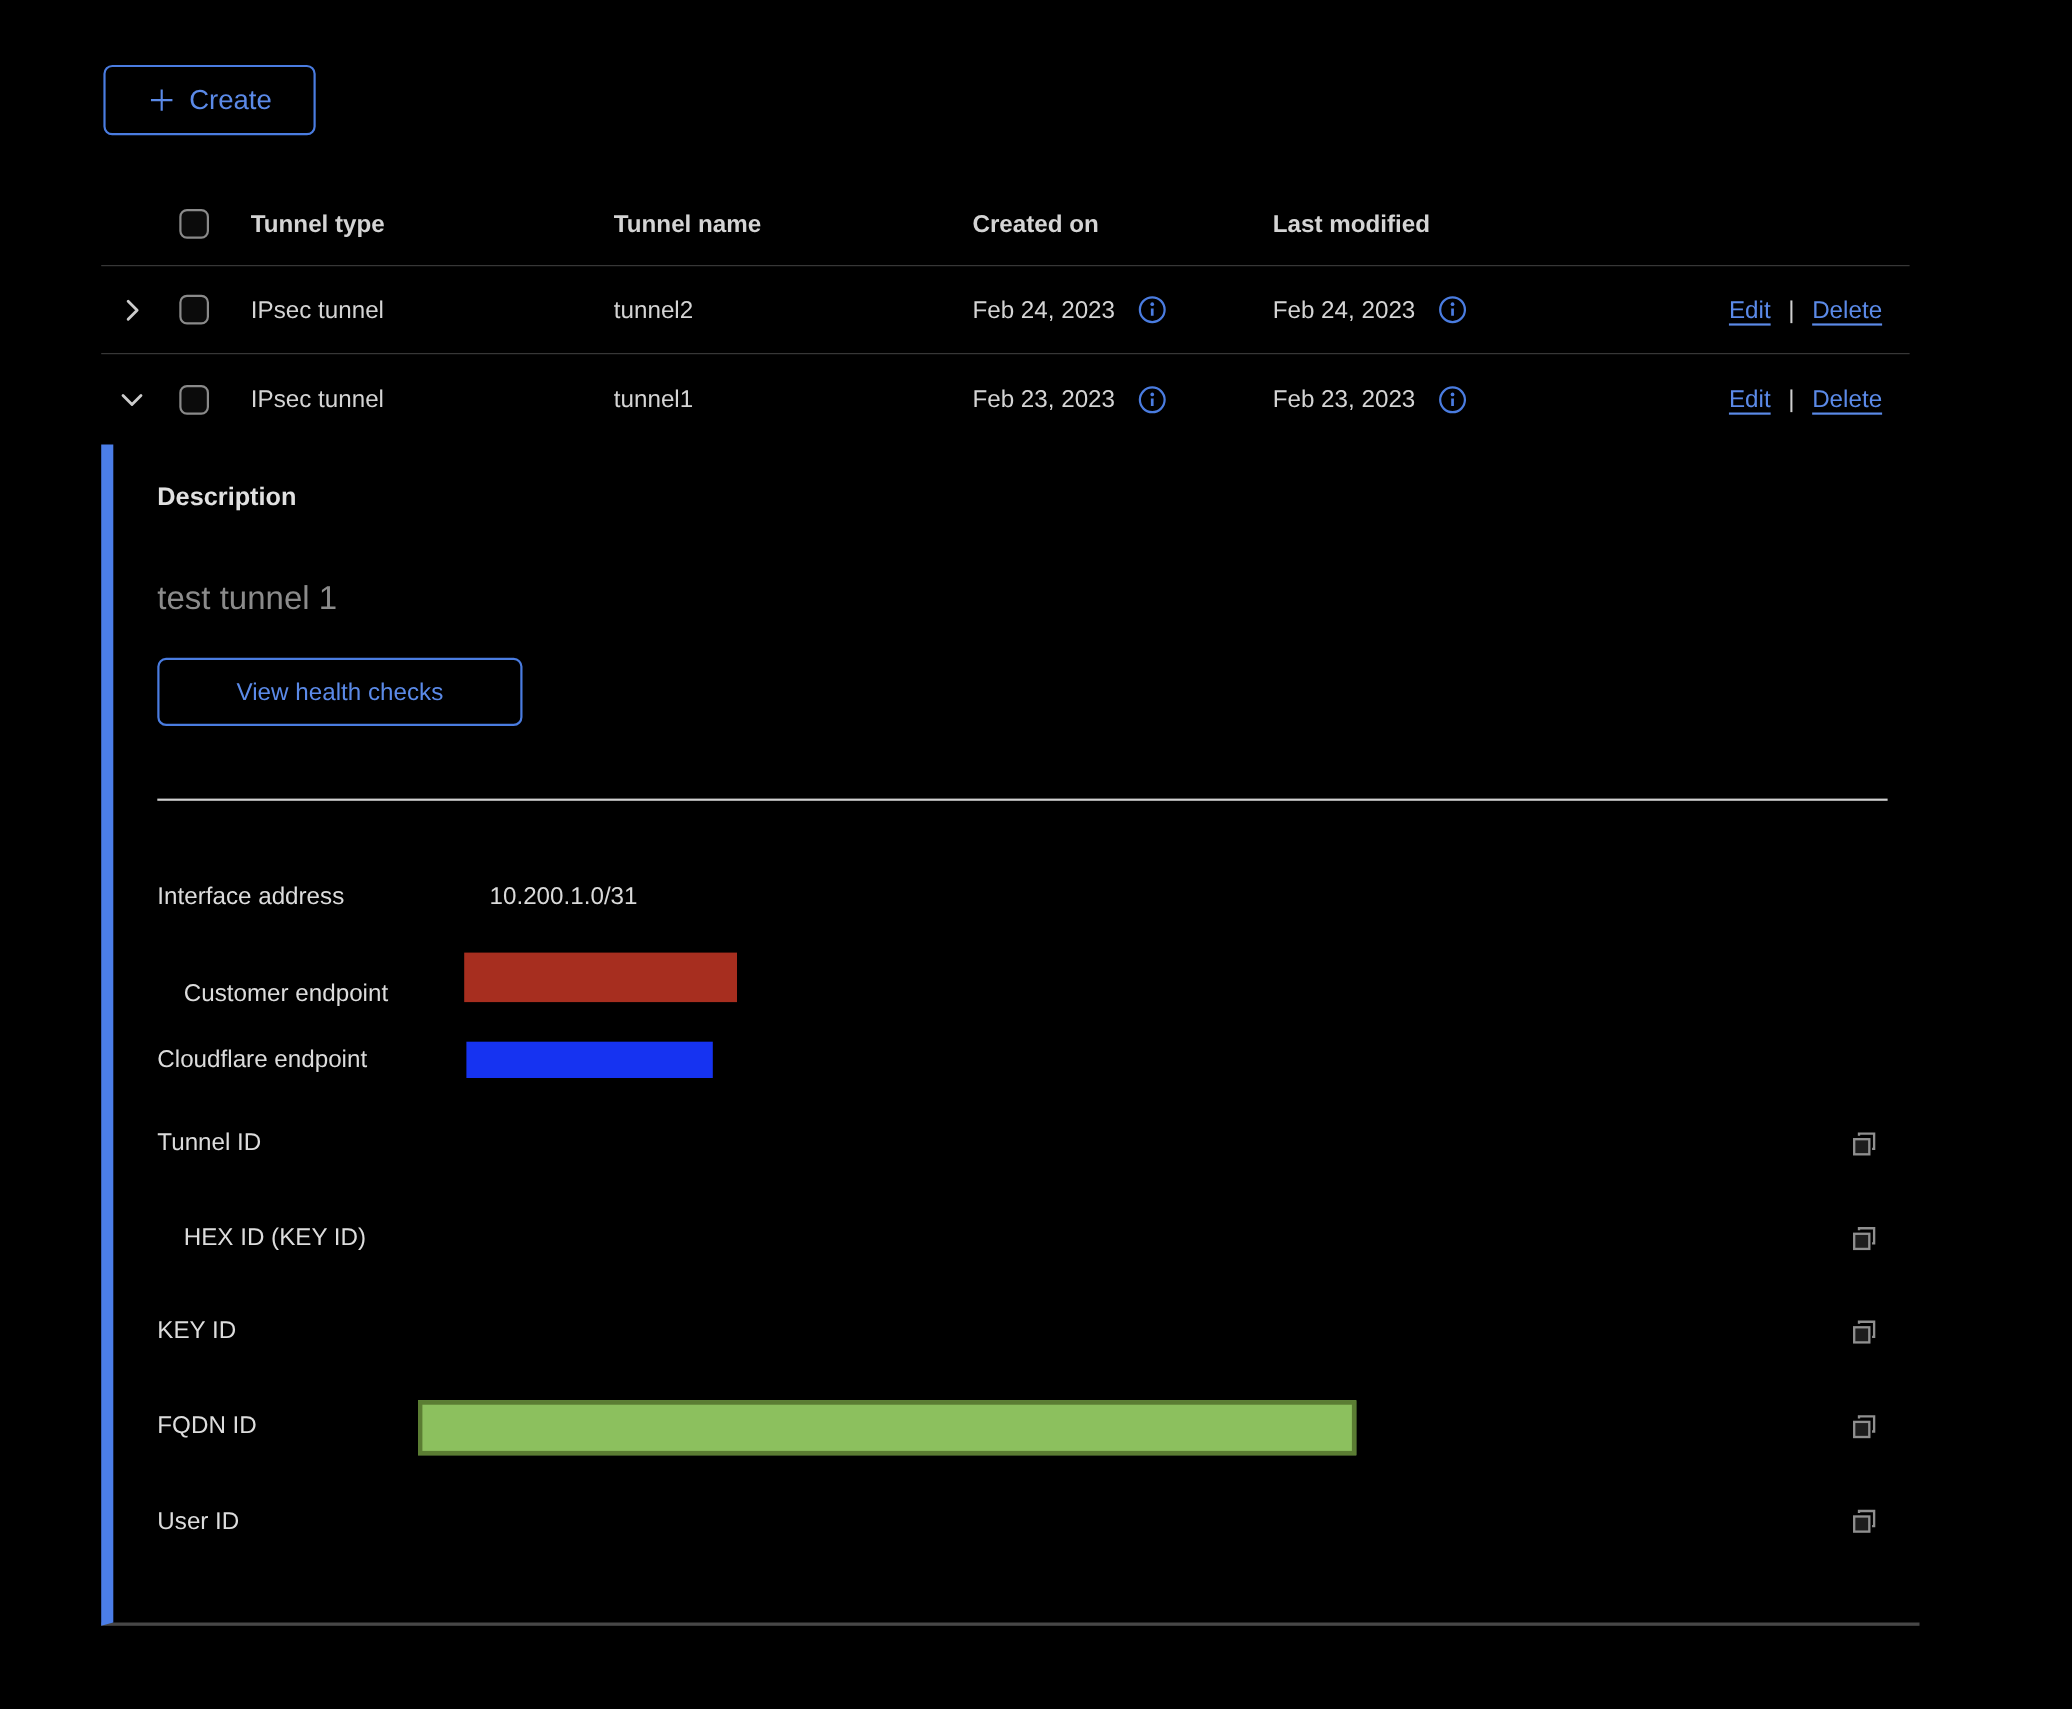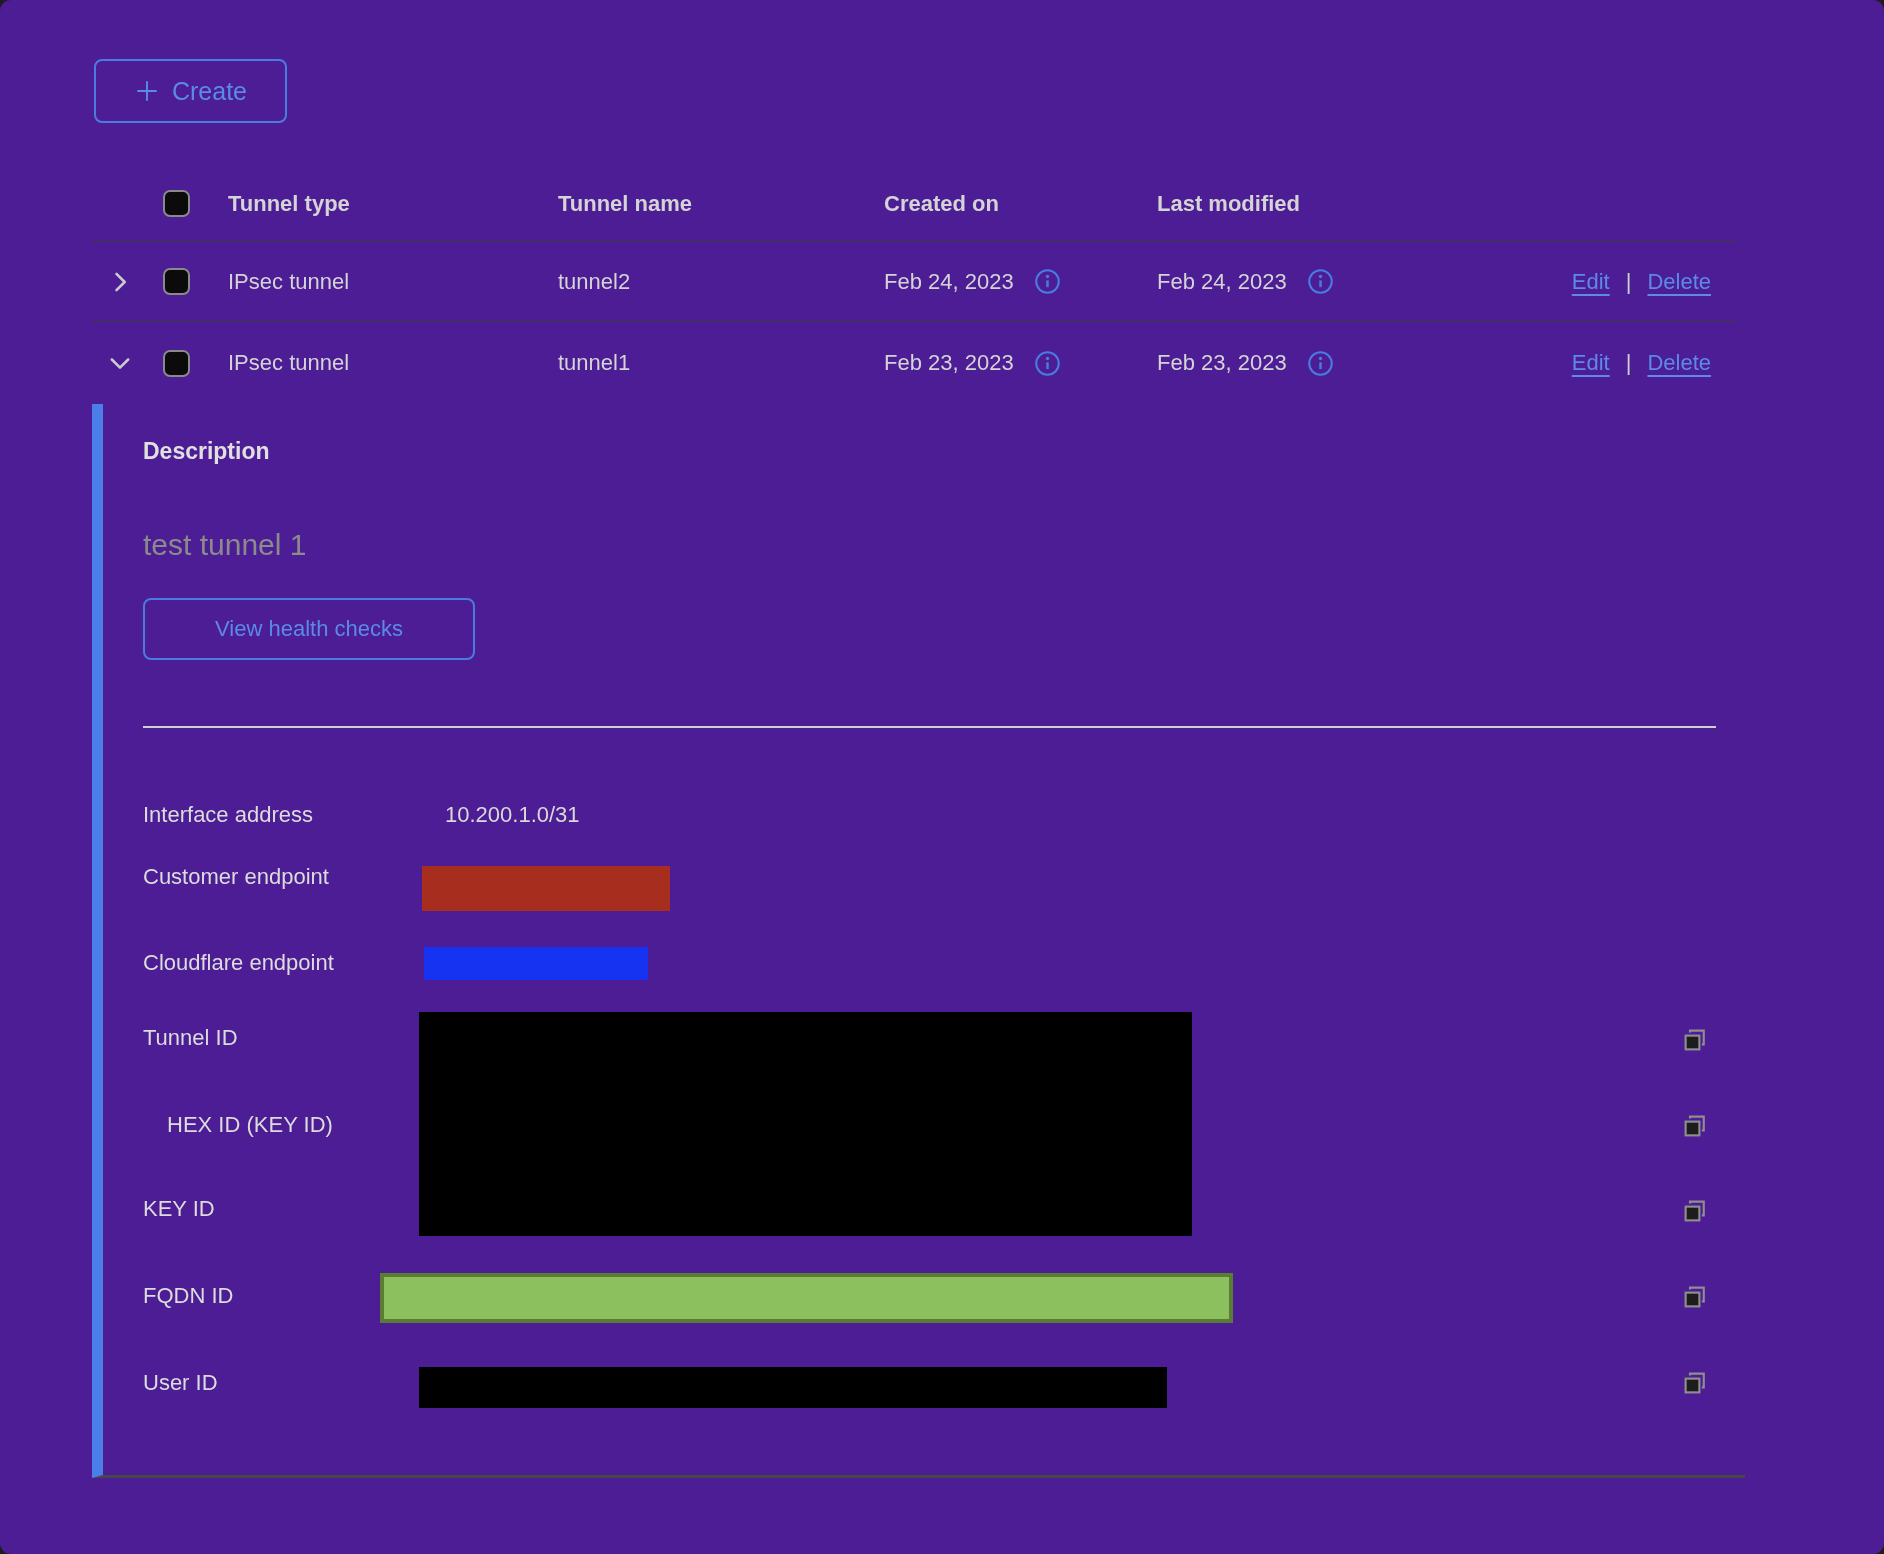--- a/index.html
+++ b/index.html
@@ -3,21 +3,21 @@
 <meta charset="utf-8">
 <style>
   * { margin: 0; padding: 0; box-sizing: border-box; }
   html, body { width: 1884px; height: 1554px; }
   body {
     background: #1d1d1d;
     font-family: "Liberation Sans", "DejaVu Sans", sans-serif;
     color: #d6d6d6;
     overflow: hidden;
   }
-  .stage { position: relative; width: 1884px; height: 1554px; background: #4c1d95; border-radius: 11px; }
+  .stage { position: relative; width: 1884px; height: 1554px; background: #000000; }
 
   
   .create-btn {
     position: absolute; left: 94px; top: 59px;
     width: 193px; height: 64px;
     display: flex; align-items: center; justify-content: center; gap: 12px;
     background: transparent;
     border: 2px solid #4a7ce0; border-radius: 8px;
     color: #5b8ae8; font-size: 25px; cursor: pointer;
   }
@@ -58,21 +58,21 @@
   .health-btn {
     left: 40px; top: 194px; width: 332px; height: 62px;
     display: flex; align-items: center; justify-content: center;
     background: transparent; border: 2px solid #4a7ce0; border-radius: 8px;
     color: #5b8ae8; font-size: 22px; cursor: pointer;
   }
   .light-divider { left: 40px; top: 322px; width: 1573px; height: 2px; background: #cfcfcf; }
 
   .field-label { left: 40px; font-size: 22px; color: #dcdcdc; line-height: 26px; }
   .fl-interface { top: 398px; }
-  .fl-customer  { top: 460px; }
+  .fl-customer  { top: 486px; margin-left: 24px; }
   .fl-cloudflare{ top: 546px; }
   .fl-tunnelid  { top: 621px; }
   .fl-hexid     { top: 708px; margin-left: 24px; }
   .fl-keyid     { top: 792px; }
   .fl-fqdnid    { top: 879px; }
   .fl-userid    { top: 966px; }
 
   .field-value { font-size: 22px; color: #d9d9d9; line-height: 26px; }
   .fv-interface { left: 342px; top: 398px; }
 

